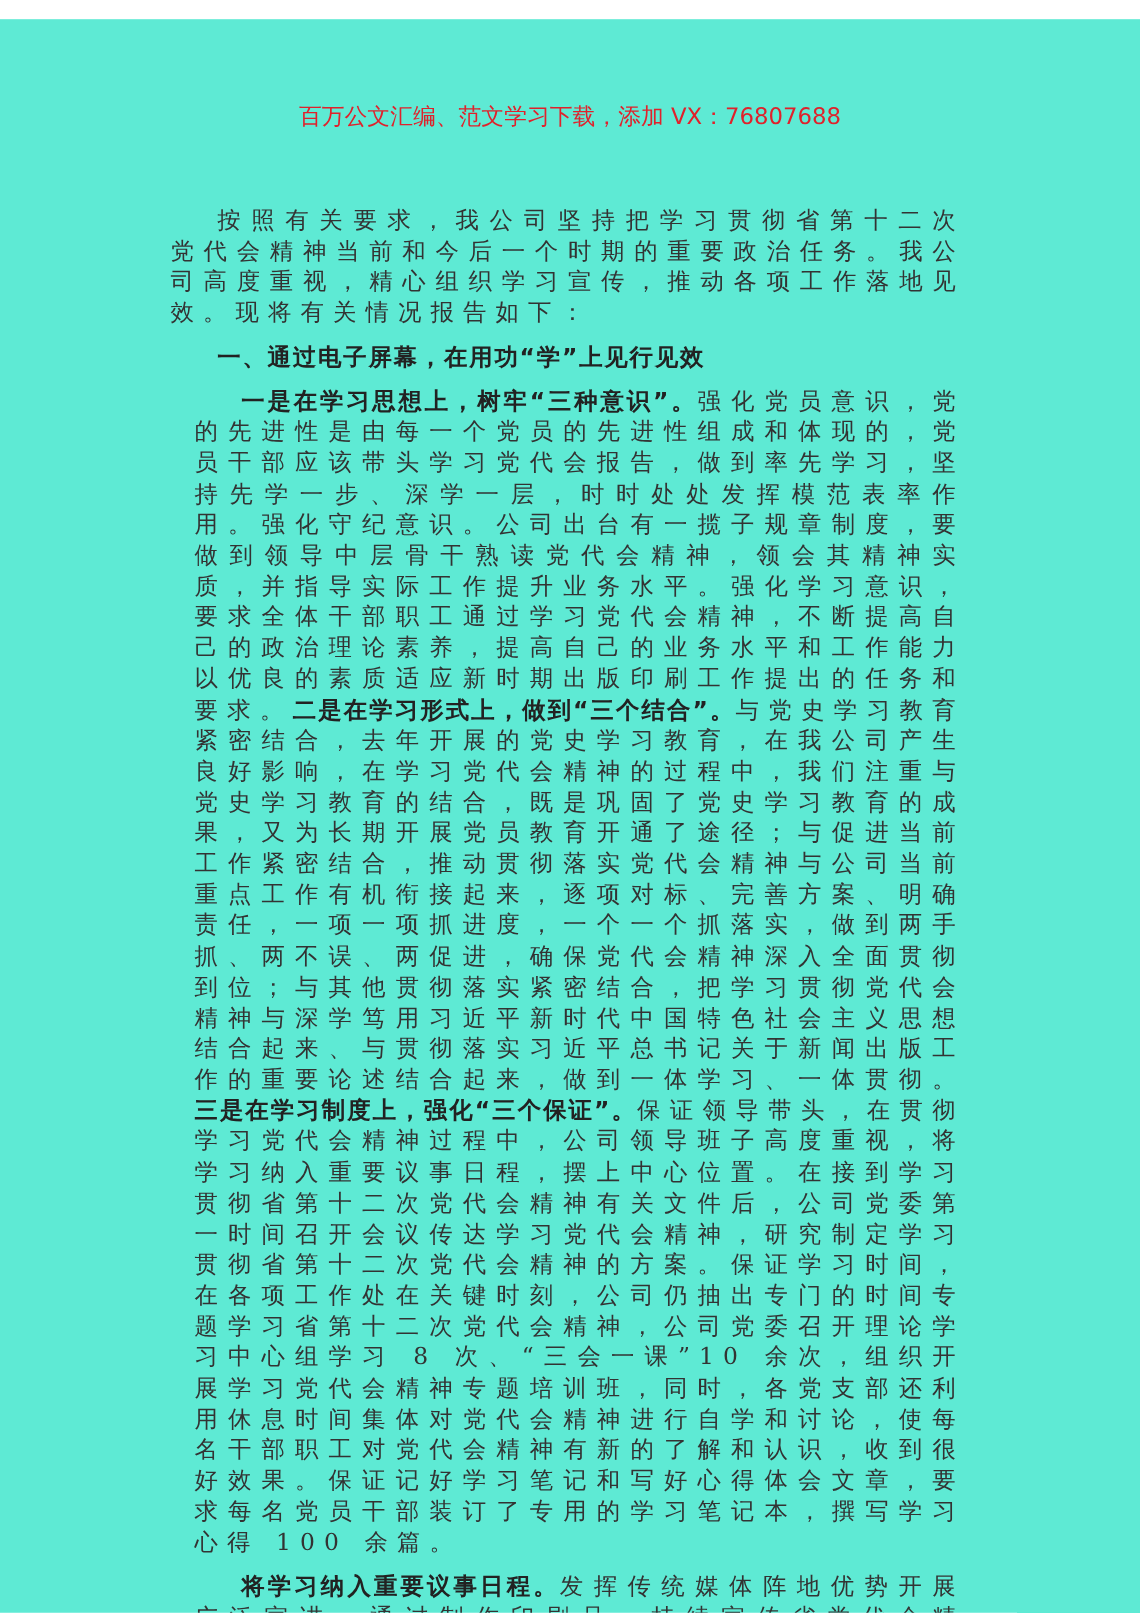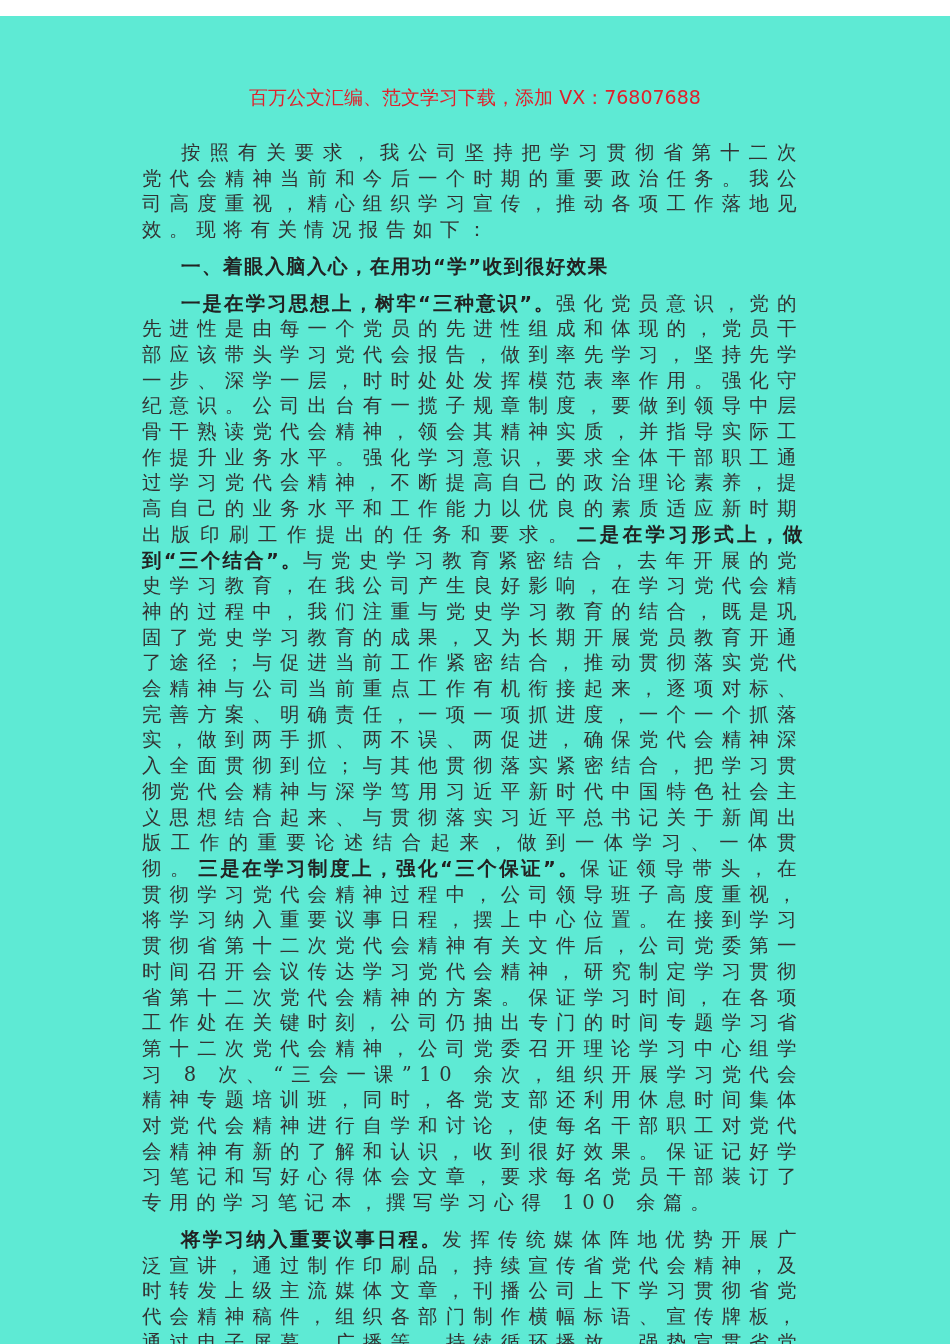--- a/index.html
+++ b/index.html
@@ -10,37 +10,37 @@
       position: absolute; left: 0; top: 68px; width: 950px; text-align: center;
       font-family: "DejaVu Sans", "Liberation Sans", sans-serif;
       font-size: 19px; color: #e0212b; letter-spacing: 0px; line-height: 26px;
     }
     .content {
       position: absolute; left: 142px; top: 124px; width: 662px;
       font-size: 19.5px; line-height: 25.7px; letter-spacing: 7.6px;
       text-align: justify; text-justify: inter-character;
     }
     .content p { margin: 0; text-indent: 2em; }
-    .content p.intro { margin-bottom: 11px; }
+    .content p.intro { margin-bottom: 11px; margin-top: 31px; }
     .content h2 {
       margin: 0 0 11px 0; font-size: 19.5px; font-weight: bold; text-indent: 2em;
       font-family: "DejaVu Sans", "Liberation Sans", sans-serif; letter-spacing: 1.5px;
       line-height: 25.7px; color: #222;
     }
-    .content p.section { margin-bottom: 11px; }
+    .content p.section { margin-bottom: 11px; margin-left: 20px; }
     .lead { font-weight: bold; color: #222;
             font-family: "DejaVu Sans", "Liberation Sans", sans-serif; letter-spacing: 1.5px; }
   </style>
 </head>
 <body>
 
 <div class="page">
   <div class="header-banner">百万公文汇编、范文学习下载，添加 VX：76807688</div>
 
   <div class="content">
     <p class="intro">按照有关要求，我公司坚持把学习贯彻省第十二次党代会精神当前和今后一个时期的重要政治任务。我公司高度重视，精心组织学习宣传，推动各项工作落地见效。现将有关情况报告如下：</p>
 
-    <h2>一、着眼入脑入心，在用功“学”收到很好效果</h2>
+    <h2>一、通过电子屏幕，在用功“学”上见行见效</h2>
     <p class="section"><span class="lead">一是在学习思想上，树牢“三种意识”。</span><span>强化党员意识，党的先进性是由每一个党员的先进性组成和体现的，党员干部应该带头学习党代会报告，做到率先学习，坚持先学一步、深学一层，时时处处发挥模范表率作用。强化守纪意识。公司出台有一揽子规章制度，要做到领导中层骨干熟读党代会精神，领会其精神实质，并指导实际工作提升业务水平。强化学习意识，要求全体干部职工通过学习党代会精神，不断提高自己的政治理论素养，提高自己的业务水平和工作能力以优良的素质适应新时期出版印刷工作提出的任务和要求。</span><span class="lead">二是在学习形式上，做到“三个结合”。</span><span>与党史学习教育紧密结合，去年开展的党史学习教育，在我公司产生良好影响，在学习党代会精神的过程中，我们注重与党史学习教育的结合，既是巩固了党史学习教育的成果，又为长期开展党员教育开通了途径；与促进当前工作紧密结合，推动贯彻落实党代会精神与公司当前重点工作有机衔接起来，逐项对标、完善方案、明确责任，一项一项抓进度，一个一个抓落实，做到两手抓、两不误、两促进，确保党代会精神深入全面贯彻到位；与其他贯彻落实紧密结合，把学习贯彻党代会精神与深学笃用习近平新时代中国特色社会主义思想结合起来、与贯彻落实习近平总书记关于新闻出版工作的重要论述结合起来，做到一体学习、一体贯彻。</span><span class="lead">三是在学习制度上，强化“三个保证”。</span><span>保证领导带头，在贯彻学习党代会精神过程中，公司领导班子高度重视，将学习纳入重要议事日程，摆上中心位置。在接到学习贯彻省第十二次党代会精神有关文件后，公司党委第一时间召开会议传达学习党代会精神，研究制定学习贯彻省第十二次党代会精神的方案。保证学习时间，在各项工作处在关键时刻，公司仍抽出专门的时间专题学习省第十二次党代会精神，公司党委召开理论学习中心组学习 8 次、“三会一课”10 余次，组织开展学习党代会精神专题培训班，同时，各党支部还利用休息时间集体对党代会精神进行自学和讨论，使每名干部职工对党代会精神有新的了解和认识，收到很好效果。保证记好学习笔记和写好心得体会文章，要求每名党员干部装订了专用的学习笔记本，撰写学习心得 100 余篇。</span></p>
 
     <p class="section"><span class="lead">将学习纳入重要议事日程。</span><span>发挥传统媒体阵地优势开展广泛宣讲，通过制作印刷品，持续宣传省党代会精神，及时转发上级主流媒体文章，刊播公司上下学习贯彻省党代会精神稿件，组织各部门制作横幅标语、宣传牌板，通过电子屏幕、广播等，持续循环播放，强势宣贯省党代会精神内涵，形成了浓厚的氛围。</span></p>
   </div>
 </div>
 
 </body></html>

